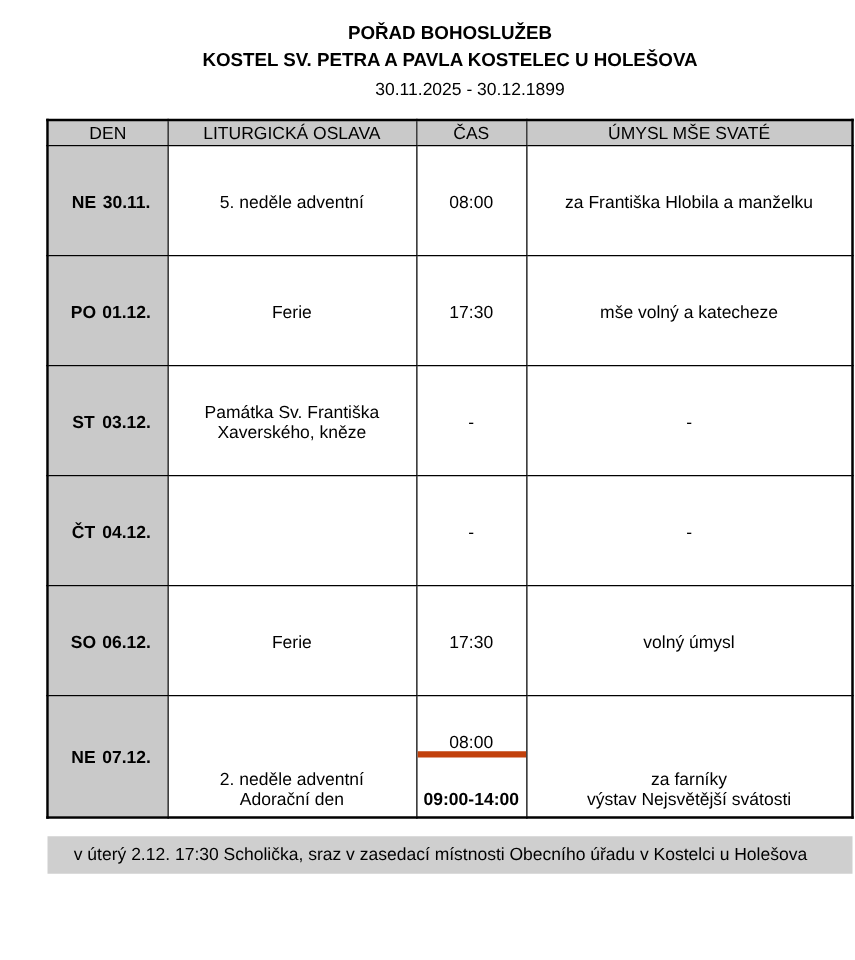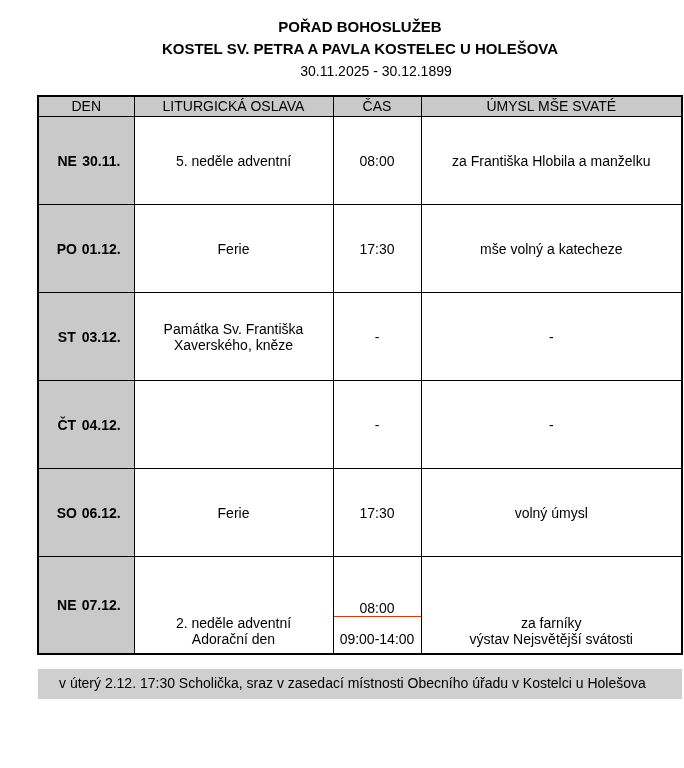--- a/index.html
+++ b/index.html
@@ -68,23 +68,24 @@
   .cellstack {
     display: flex;
     flex-direction: column;
     justify-content: flex-end;
     height: 95px;
     width: 100%;
   }
   .cellstack .line1 { padding-top: 24px; }
   .cellstack .line2 { padding-bottom: 5px; }
   .cellstack .line2.bordered {
-    border-top: 1px solid #c2410c;
-    padding-top: 14px;
+    border-top: 5px solid #c2410c;
+    padding-top: 25px;
     padding-bottom: 5px;
+    font-weight: bold;
   }
   .footer-note {
     width: 644px;
     margin: 14px auto 0 auto;
     background: #cfcfcf;
     font-size: 14px;
     line-height: 1.4;
     padding: 5px 8px 6px 21px;
   }
 </style>

